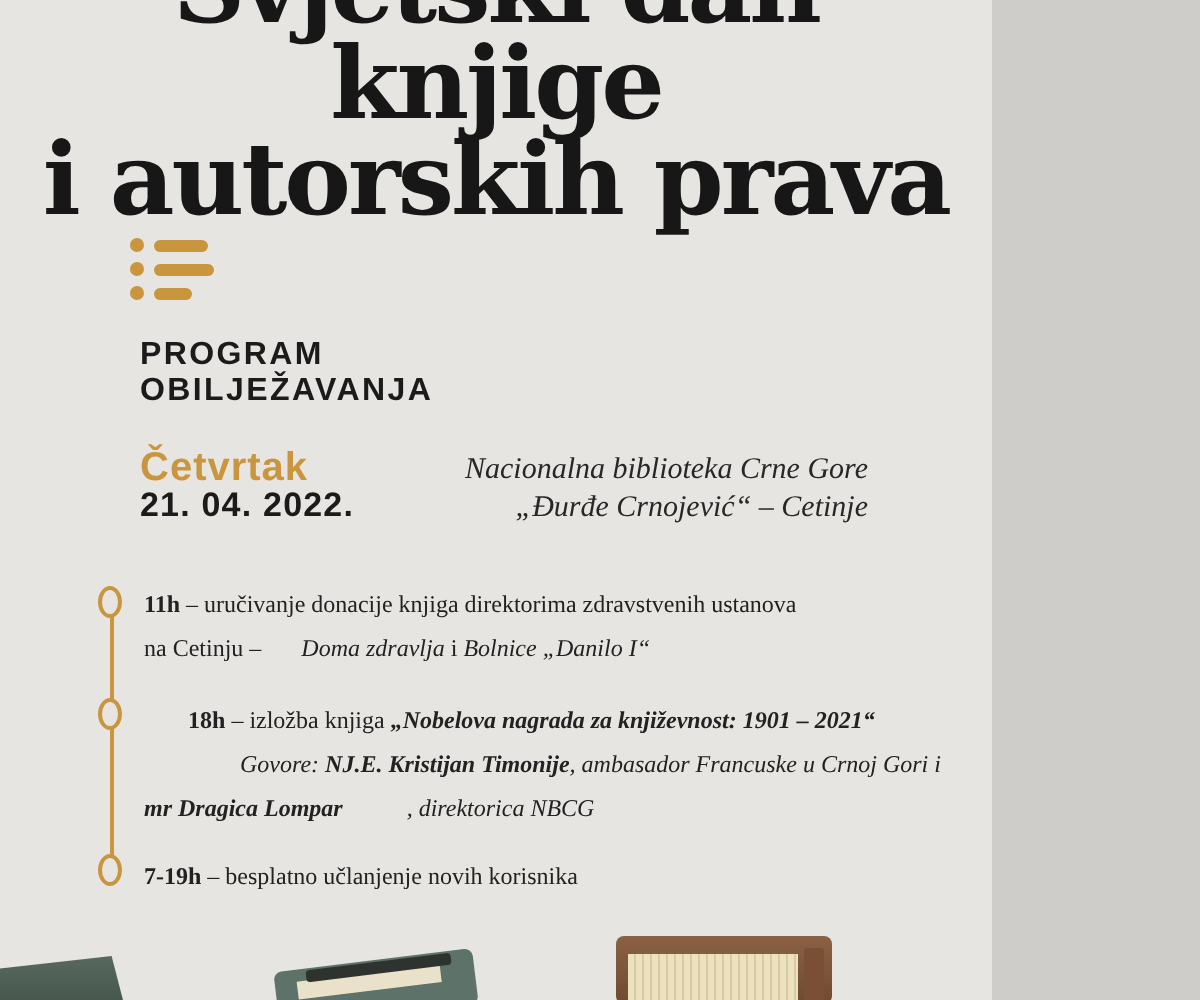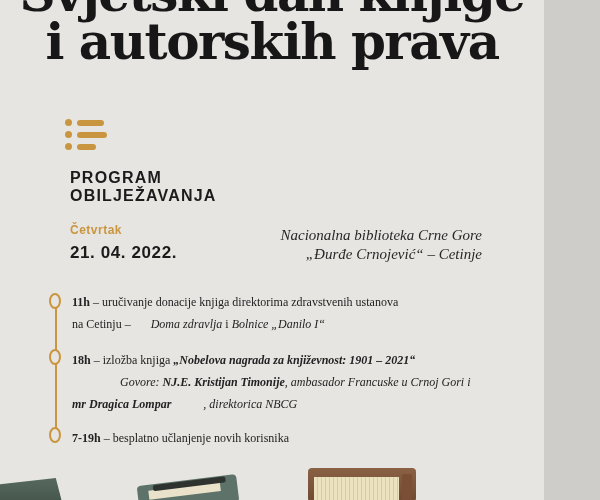--- a/index.html
+++ b/index.html
@@ -1,17 +1,17 @@
 <!DOCTYPE html>
 <html><head>
 <meta charset="utf-8">
 <style>
   html,body{margin:0;padding:0;background:#cfcdca;}
   .poster{
-    position:relative;width:544px;height:500px;overflow:hidden;
+    position:relative;width:496px;height:500px;overflow:hidden;
     background:#e7e5e2;
     font-family:"Liberation Serif",serif;color:#1b1b1b;
   }
   
   .title{
     position:absolute;top:-30px;left:0;width:100%;text-align:center;
     font-family:"DejaVu Serif",serif;font-weight:700;
     font-size:50px;line-height:48px;letter-spacing:-1.5px;color:#171717;
   }
   
@@ -21,21 +21,21 @@
   .li-bar{height:6px;border-radius:3px;background:#c9963f;}
   
   .program-heading{
     position:absolute;left:70px;top:169px;
     font-family:"Liberation Sans",sans-serif;font-weight:700;
     font-size:16px;line-height:18px;letter-spacing:1.2px;color:#1b1b1b;
   }
   .day{
     position:absolute;left:70px;top:223px;
     font-family:"Liberation Sans",sans-serif;font-weight:700;
-    font-size:12px;letter-spacing:.5px;color:#c9963f;
+    font-size:20px;letter-spacing:.5px;color:#c9963f;
   }
   .date{
     position:absolute;left:70px;top:243px;
     font-family:"Liberation Sans",sans-serif;font-weight:700;
     font-size:17px;letter-spacing:.6px;color:#1b1b1b;
   }
   .venue{
     position:absolute;right:62px;top:226px;text-align:right;
     font-style:italic;font-size:15px;line-height:19px;color:#272727;
   }
@@ -112,21 +112,21 @@
   <div class="timeline-line"></div>
   <span class="ring ring-1"></span>
   <span class="ring ring-2"></span>
   <span class="ring ring-3"></span>
 
   <div class="event event-1">
       <div><span style="font-weight: 700;">11h</span><span> – uručivanje donacije knjiga direktorima zdravstvenih ustanova</span></div>
       <div><span>na Cetinju – </span><span style="font-style: italic; margin-left: 17px;">Doma zdravlja</span><span> i </span><span style="font-style: italic;">Bolnice „Danilo I“</span></div>
     </div>
   <div class="event event-2">
-      <div><span style="font-weight: 700;">18h</span><span> – izložba knjiga </span><span style="font-weight: 700; font-style: italic;">„Nobelova nagrada za književnost: 1901 – 2021“</span></div>
+      <div><span style="font-weight: 700; margin-left: 22px;">18h</span><span> – izložba knjiga </span><span style="font-weight: 700; font-style: italic;">„Nobelova nagrada za književnost: 1901 – 2021“</span></div>
       <div><span style="font-style: italic; margin-left: 48px;">Govore: </span><span style="font-weight: 700; font-style: italic;">NJ.E. Kristijan Timonije</span><span style="font-style: italic;">, ambasador Francuske u Crnoj Gori i</span></div>
       <div><span style="font-weight: 700; font-style: italic;">mr Dragica Lompar</span><span style="font-style: italic; margin-left: 32px;">, direktorica NBCG</span></div>
     </div>
   <div class="event event-3">
       <div><span style="font-weight: 700; text-align: right;">7-19h</span><span> – besplatno učlanjenje novih korisnika</span></div>
     </div>
 
   <div class="book-left"></div>
   <div class="book-mid">
     <div class="bm-pages"></div>

